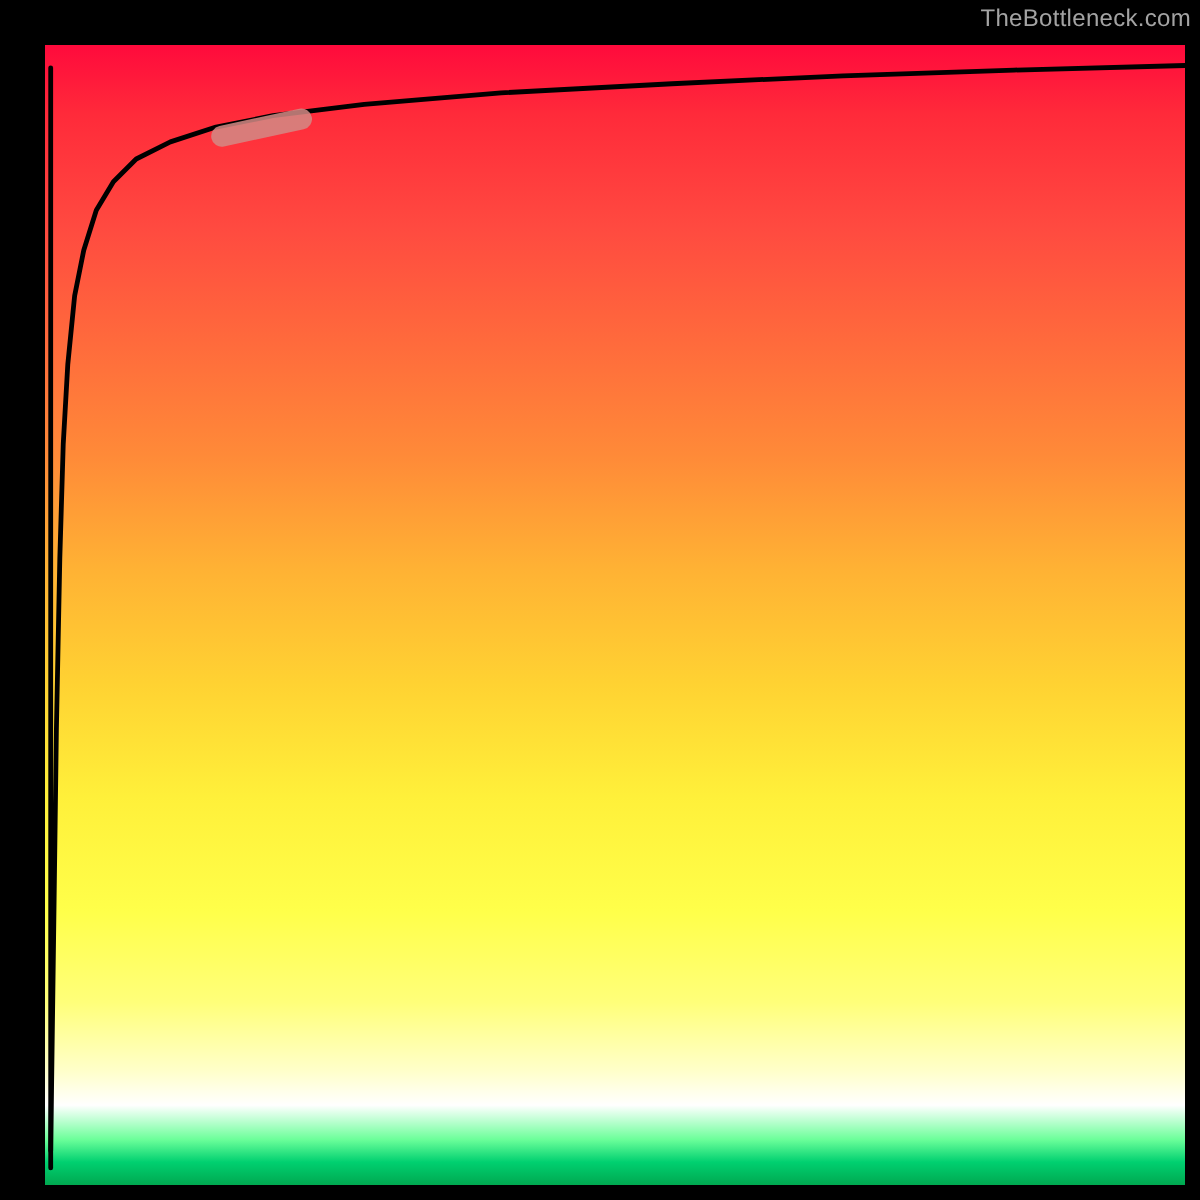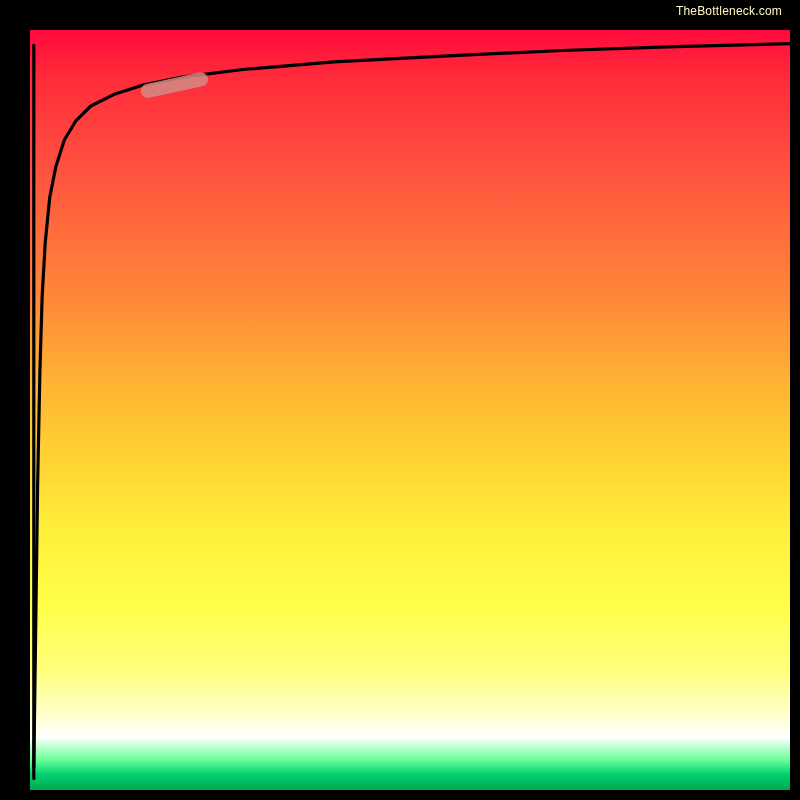--- a/index.html
+++ b/index.html
@@ -47,23 +47,23 @@
       #00a850 100%
     );
   }
   .curve-layer {
     position: absolute;
     inset: 0;
   }
   .watermark {
     position: absolute;
     top: 4px;
-    right: 18px;
-    color: #fef9c3;
-    font-size: 12px;
+    right: 6px;
+    color: #a3a3a3;
+    font-size: 16px;
     letter-spacing: 0.2px;
     user-select: none;
   }
 </style>
 </head>
 <body>
 
 <div class="stage">
   <div class="watermark">TheBottleneck.com</div>
   <div class="plot">

